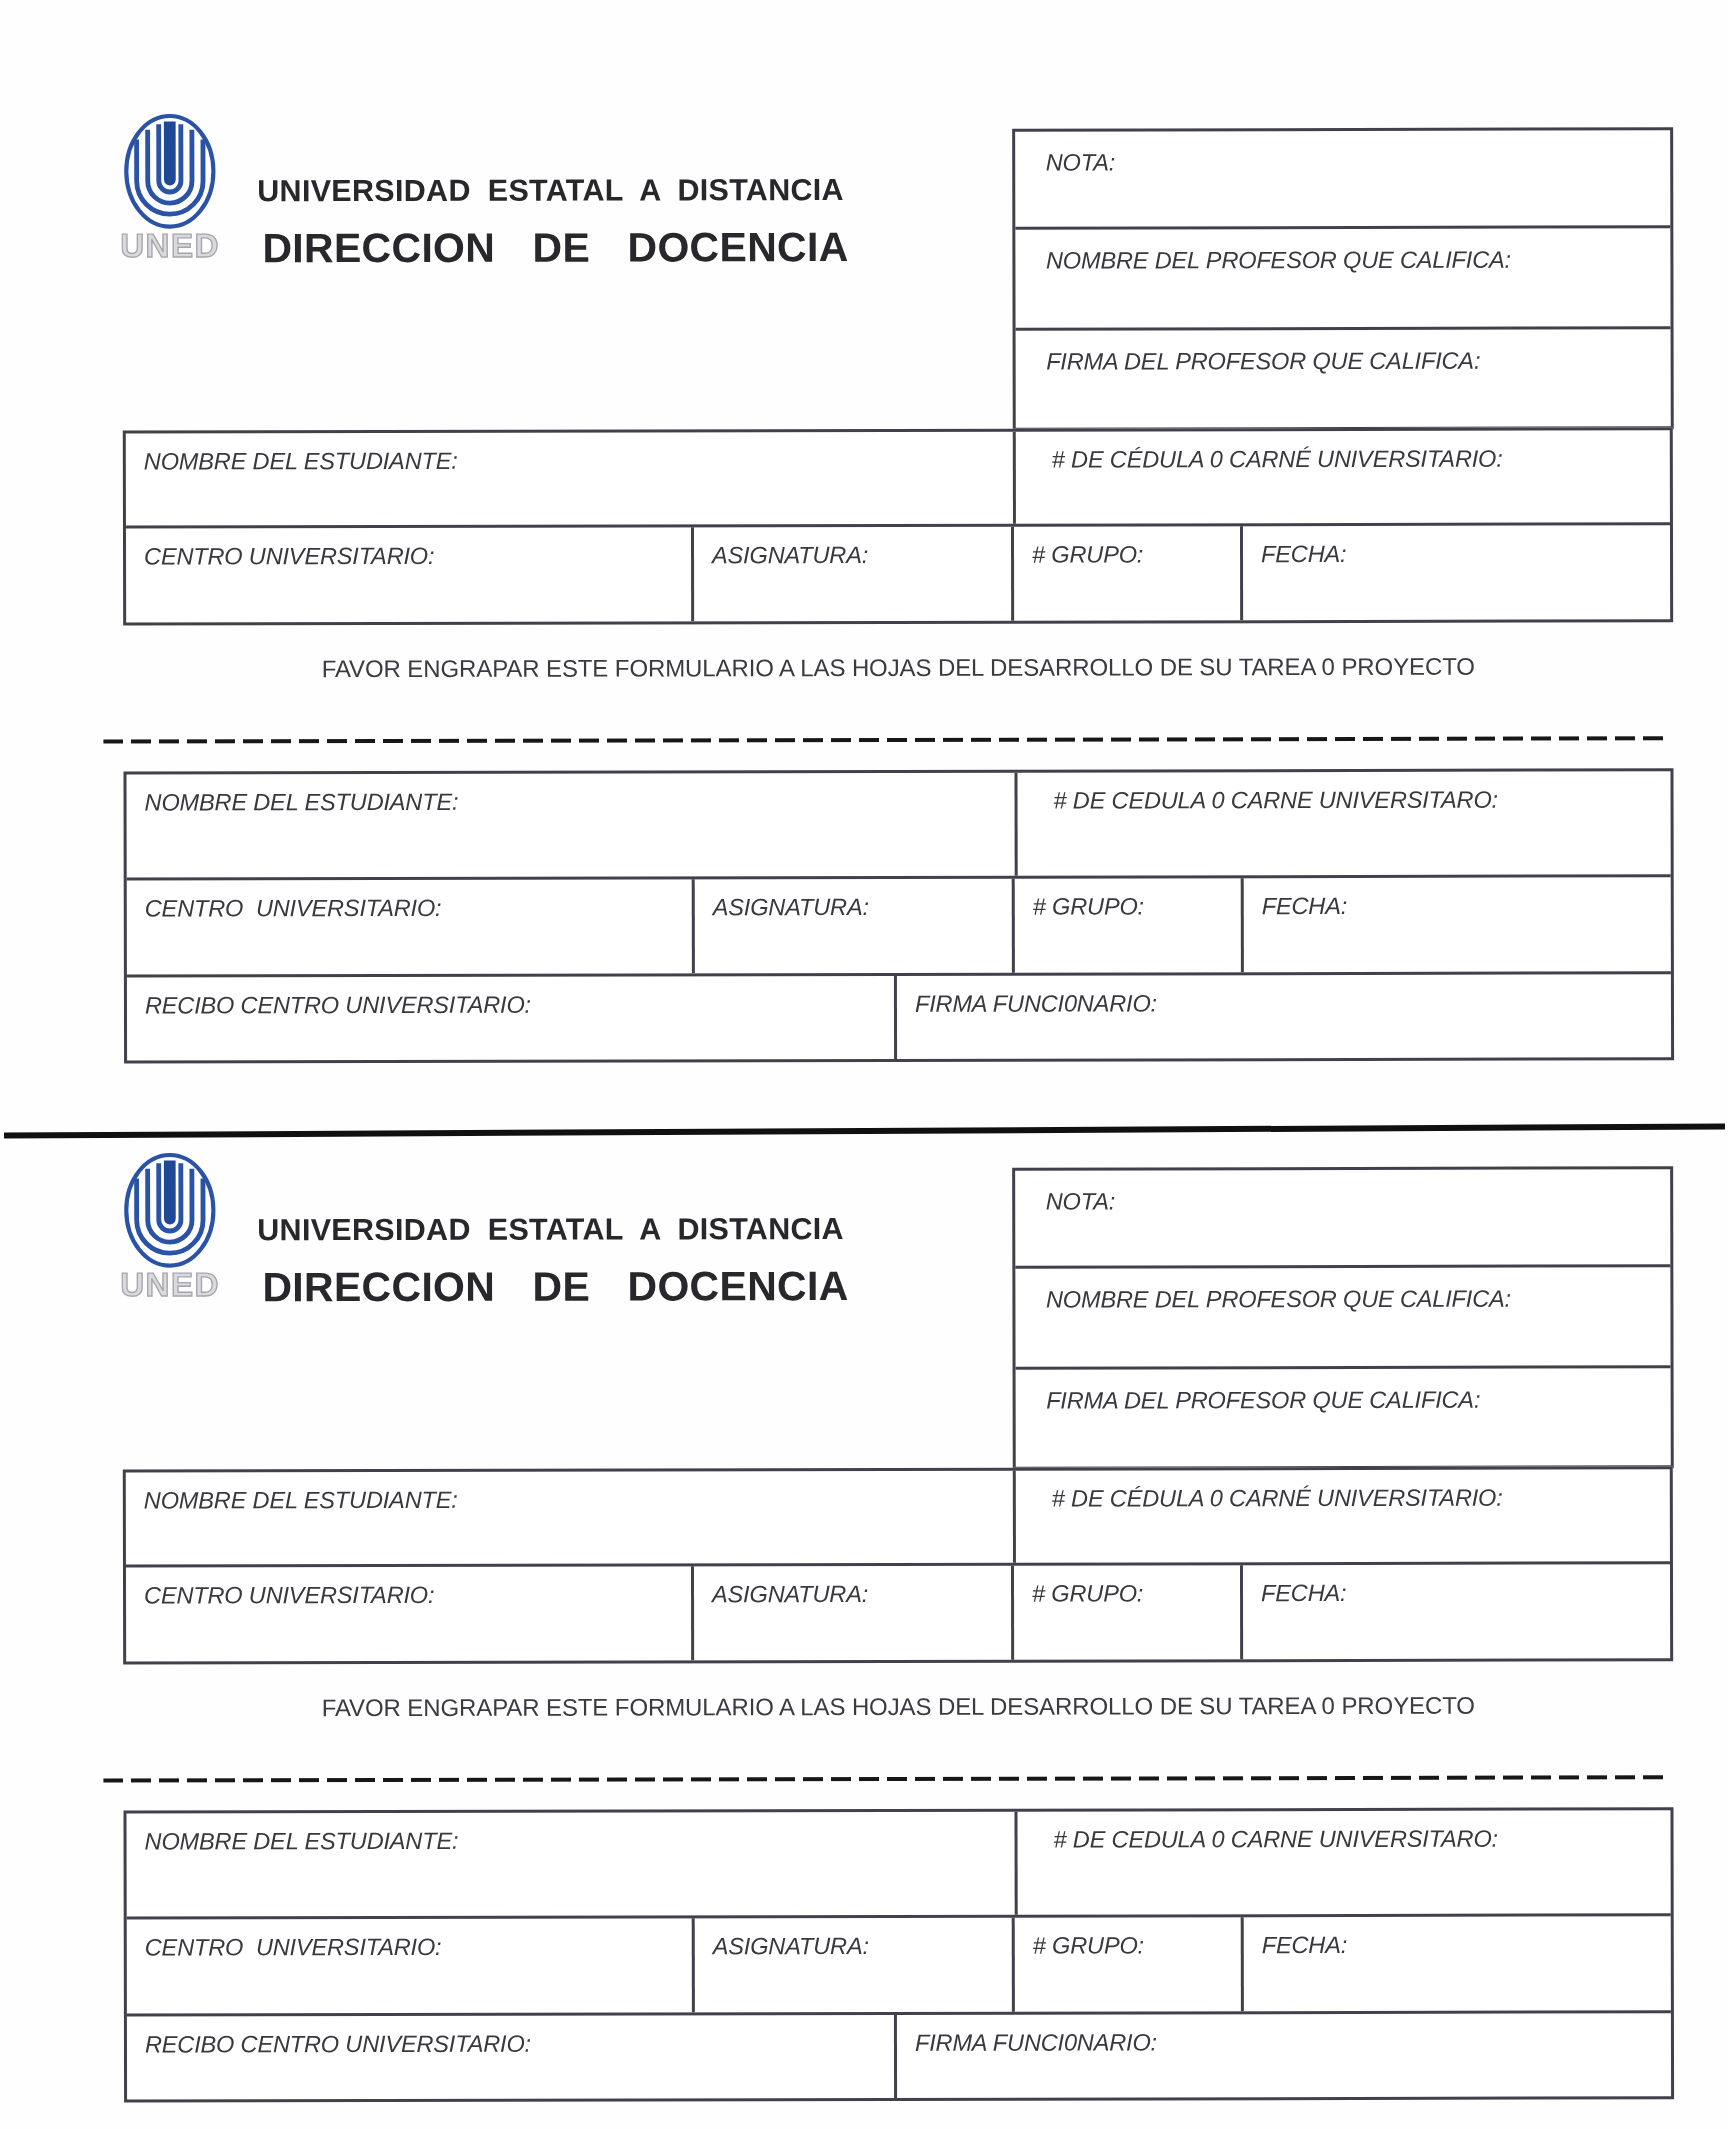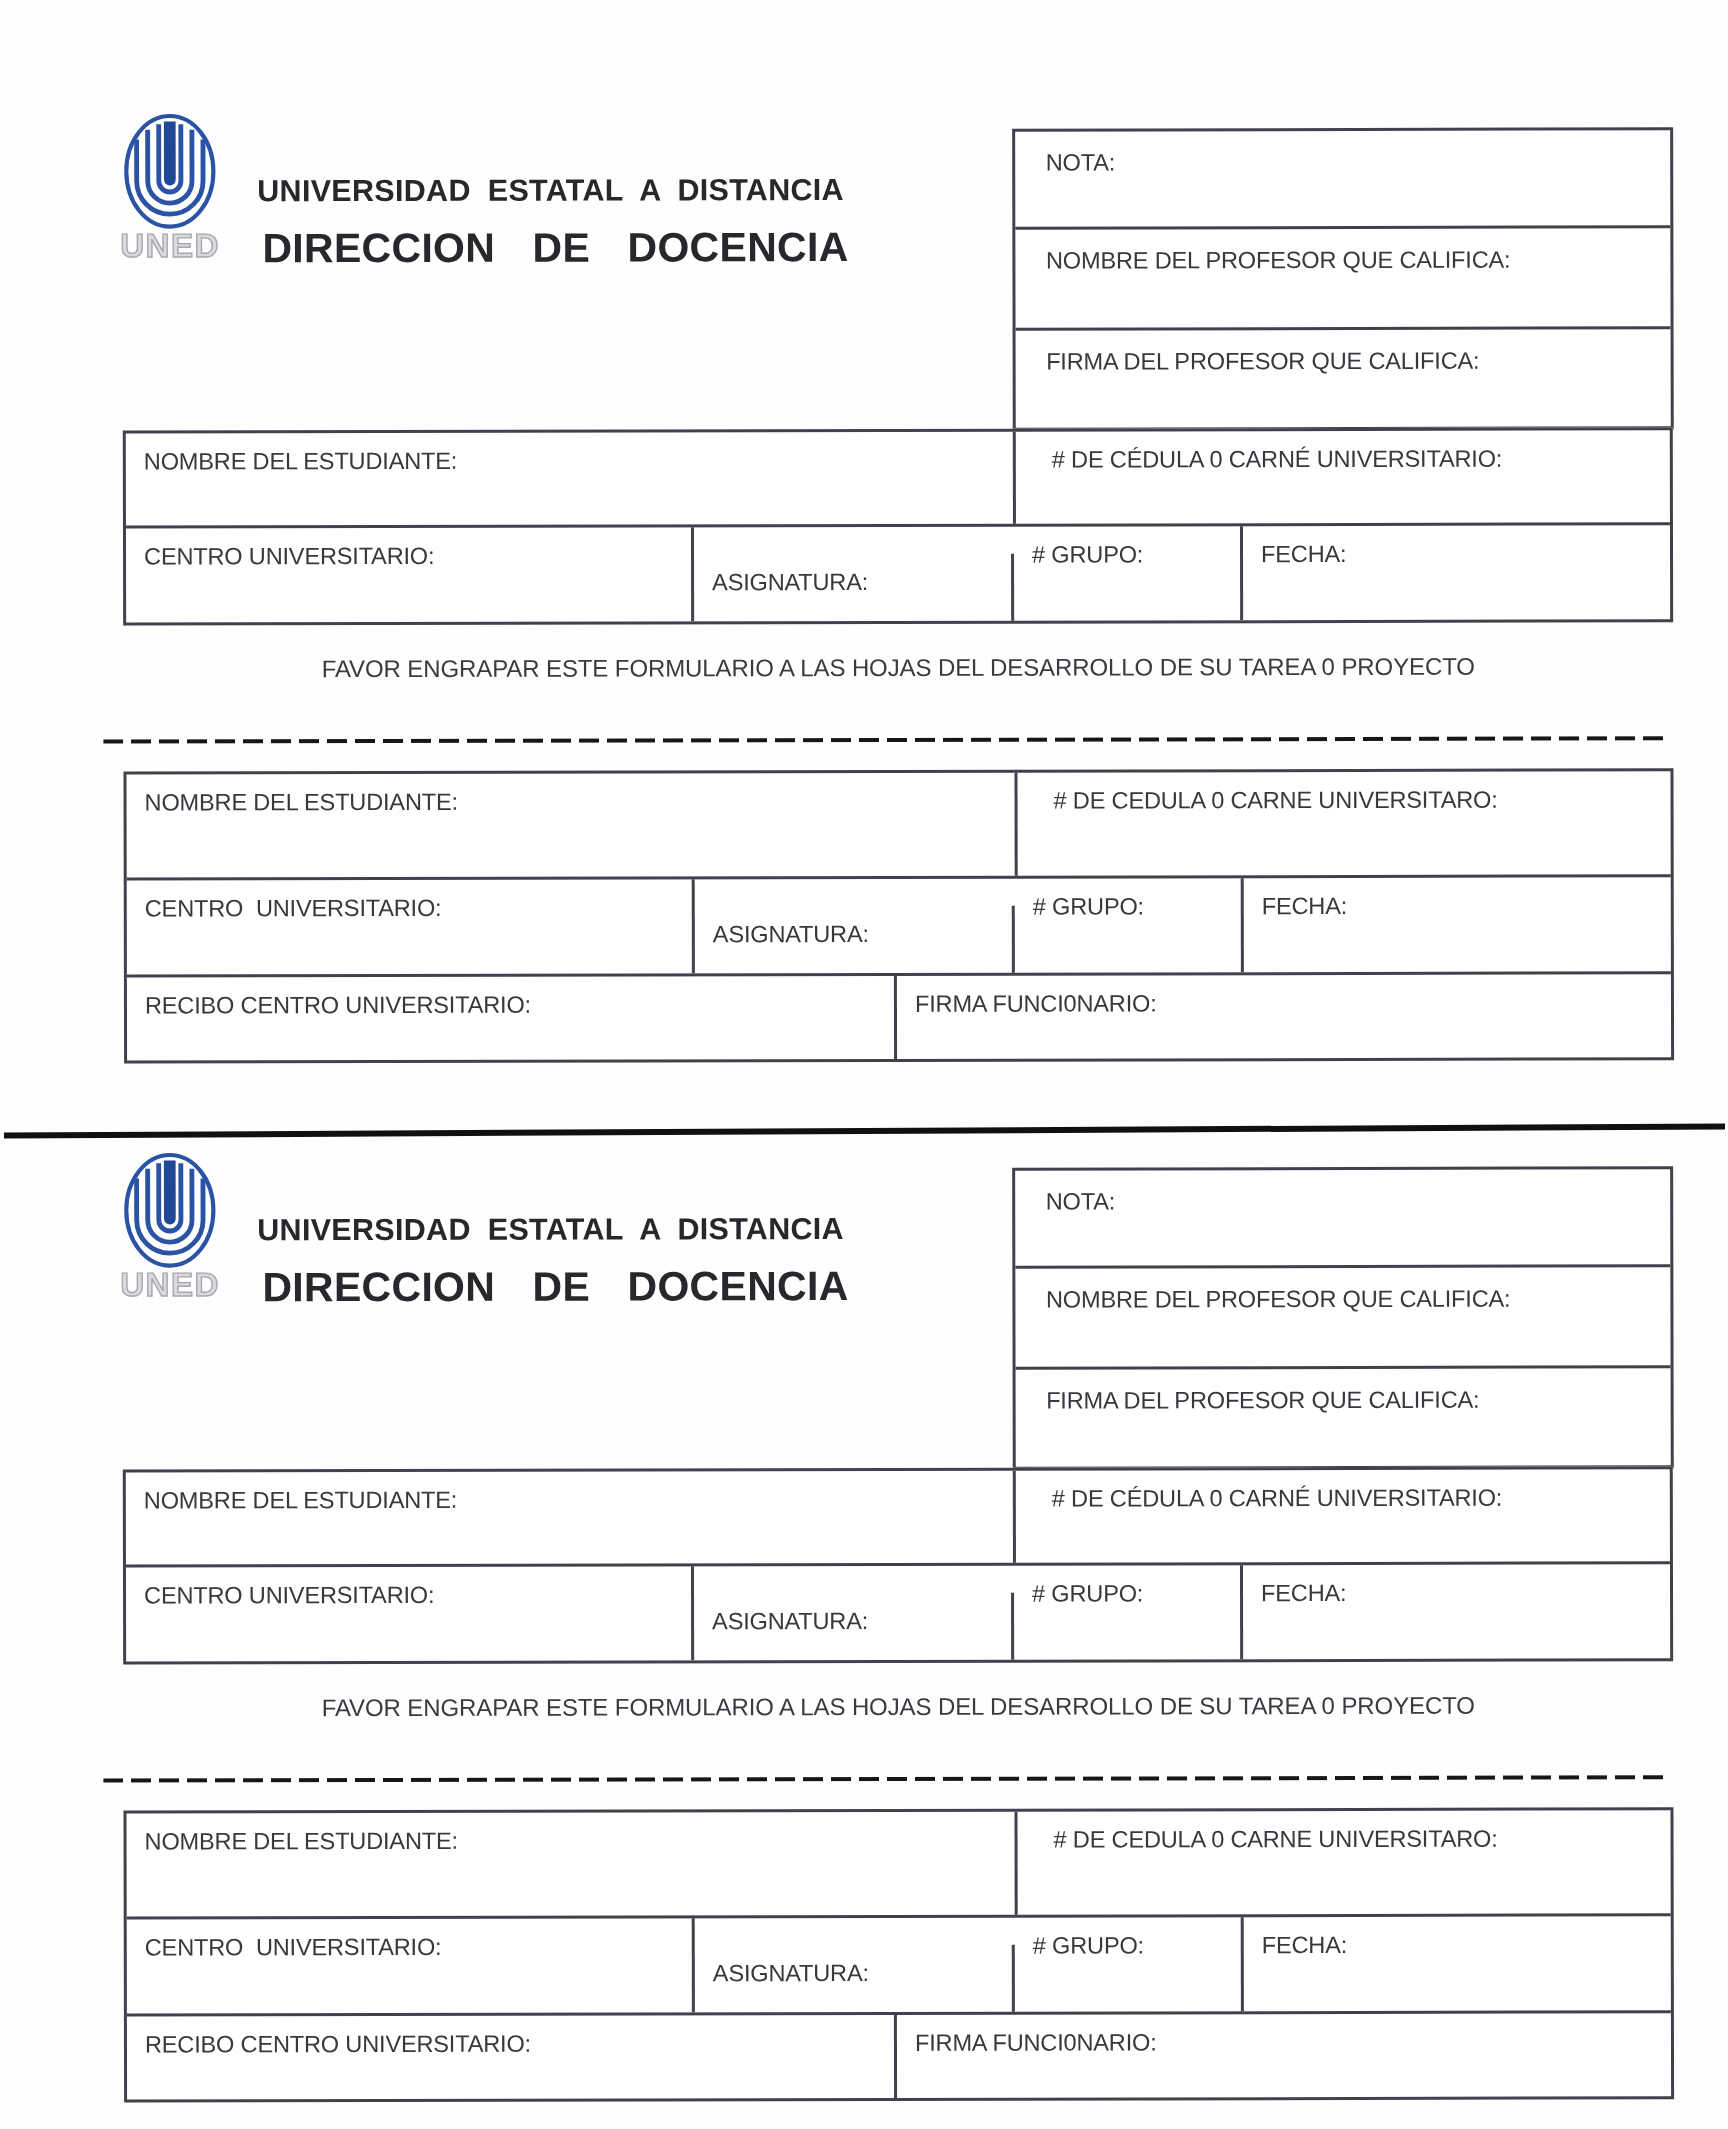--- a/index.html
+++ b/index.html
@@ -29,35 +29,35 @@
     white-space:pre; color:#1e1e23;
   }
 
   
   .tbl { position:absolute; box-sizing:border-box; border:3.5px solid #41414b; background:#fff; }
   .trow { display:flex; box-sizing:border-box; }
   .trow.divided { border-bottom:3.5px solid #41414b; }
   .cell { box-sizing:border-box; padding:15.2px 7px 0 18px; flex:0 0 auto; }
   .cell.divided { border-right:3.5px solid #41414b; }
   .cell.grow { flex:1 1 auto; }
-  .lbl { font-size:23.6px; letter-spacing:-0.2px; white-space:pre; color:#38383e; }
+  .lbl { font-size:23.6px; letter-spacing:-0.2px; white-space:pre; color:#38383e;font-style:italic; }
 
   
   .grade-tbl { left:1013px; top:129px; width:661px; }
   .gcell { box-sizing:border-box; padding:18px 7px 0 30.5px; }
   .gcell.divided { border-bottom:3.5px solid #41414b; }
   .g1 { height:98px; } .g2 { height:101px; } .g3 { height:97px; }
 
   
   .main-tbl { left:123px; top:429px; width:1550px; }
   .mt-r1 { height:95px; }
   .mt-r2 { height:94px; }
   .w-name { width:890px; }
   .w-center { width:568px; }
-  .w-course { width:320px;margin-top:27px; }
+  .w-course { width:320px; }
   .w-group { width:229px; }
   .pad-id { padding-left:36px; }
 
   
   .staple-note {
     position:absolute; left:123px; top:654px; width:1550px;
     text-align:center; font-size:24px; letter-spacing:-0.1px; white-space:pre;
     color:#3a3a41;
   }
   .cut-line {

